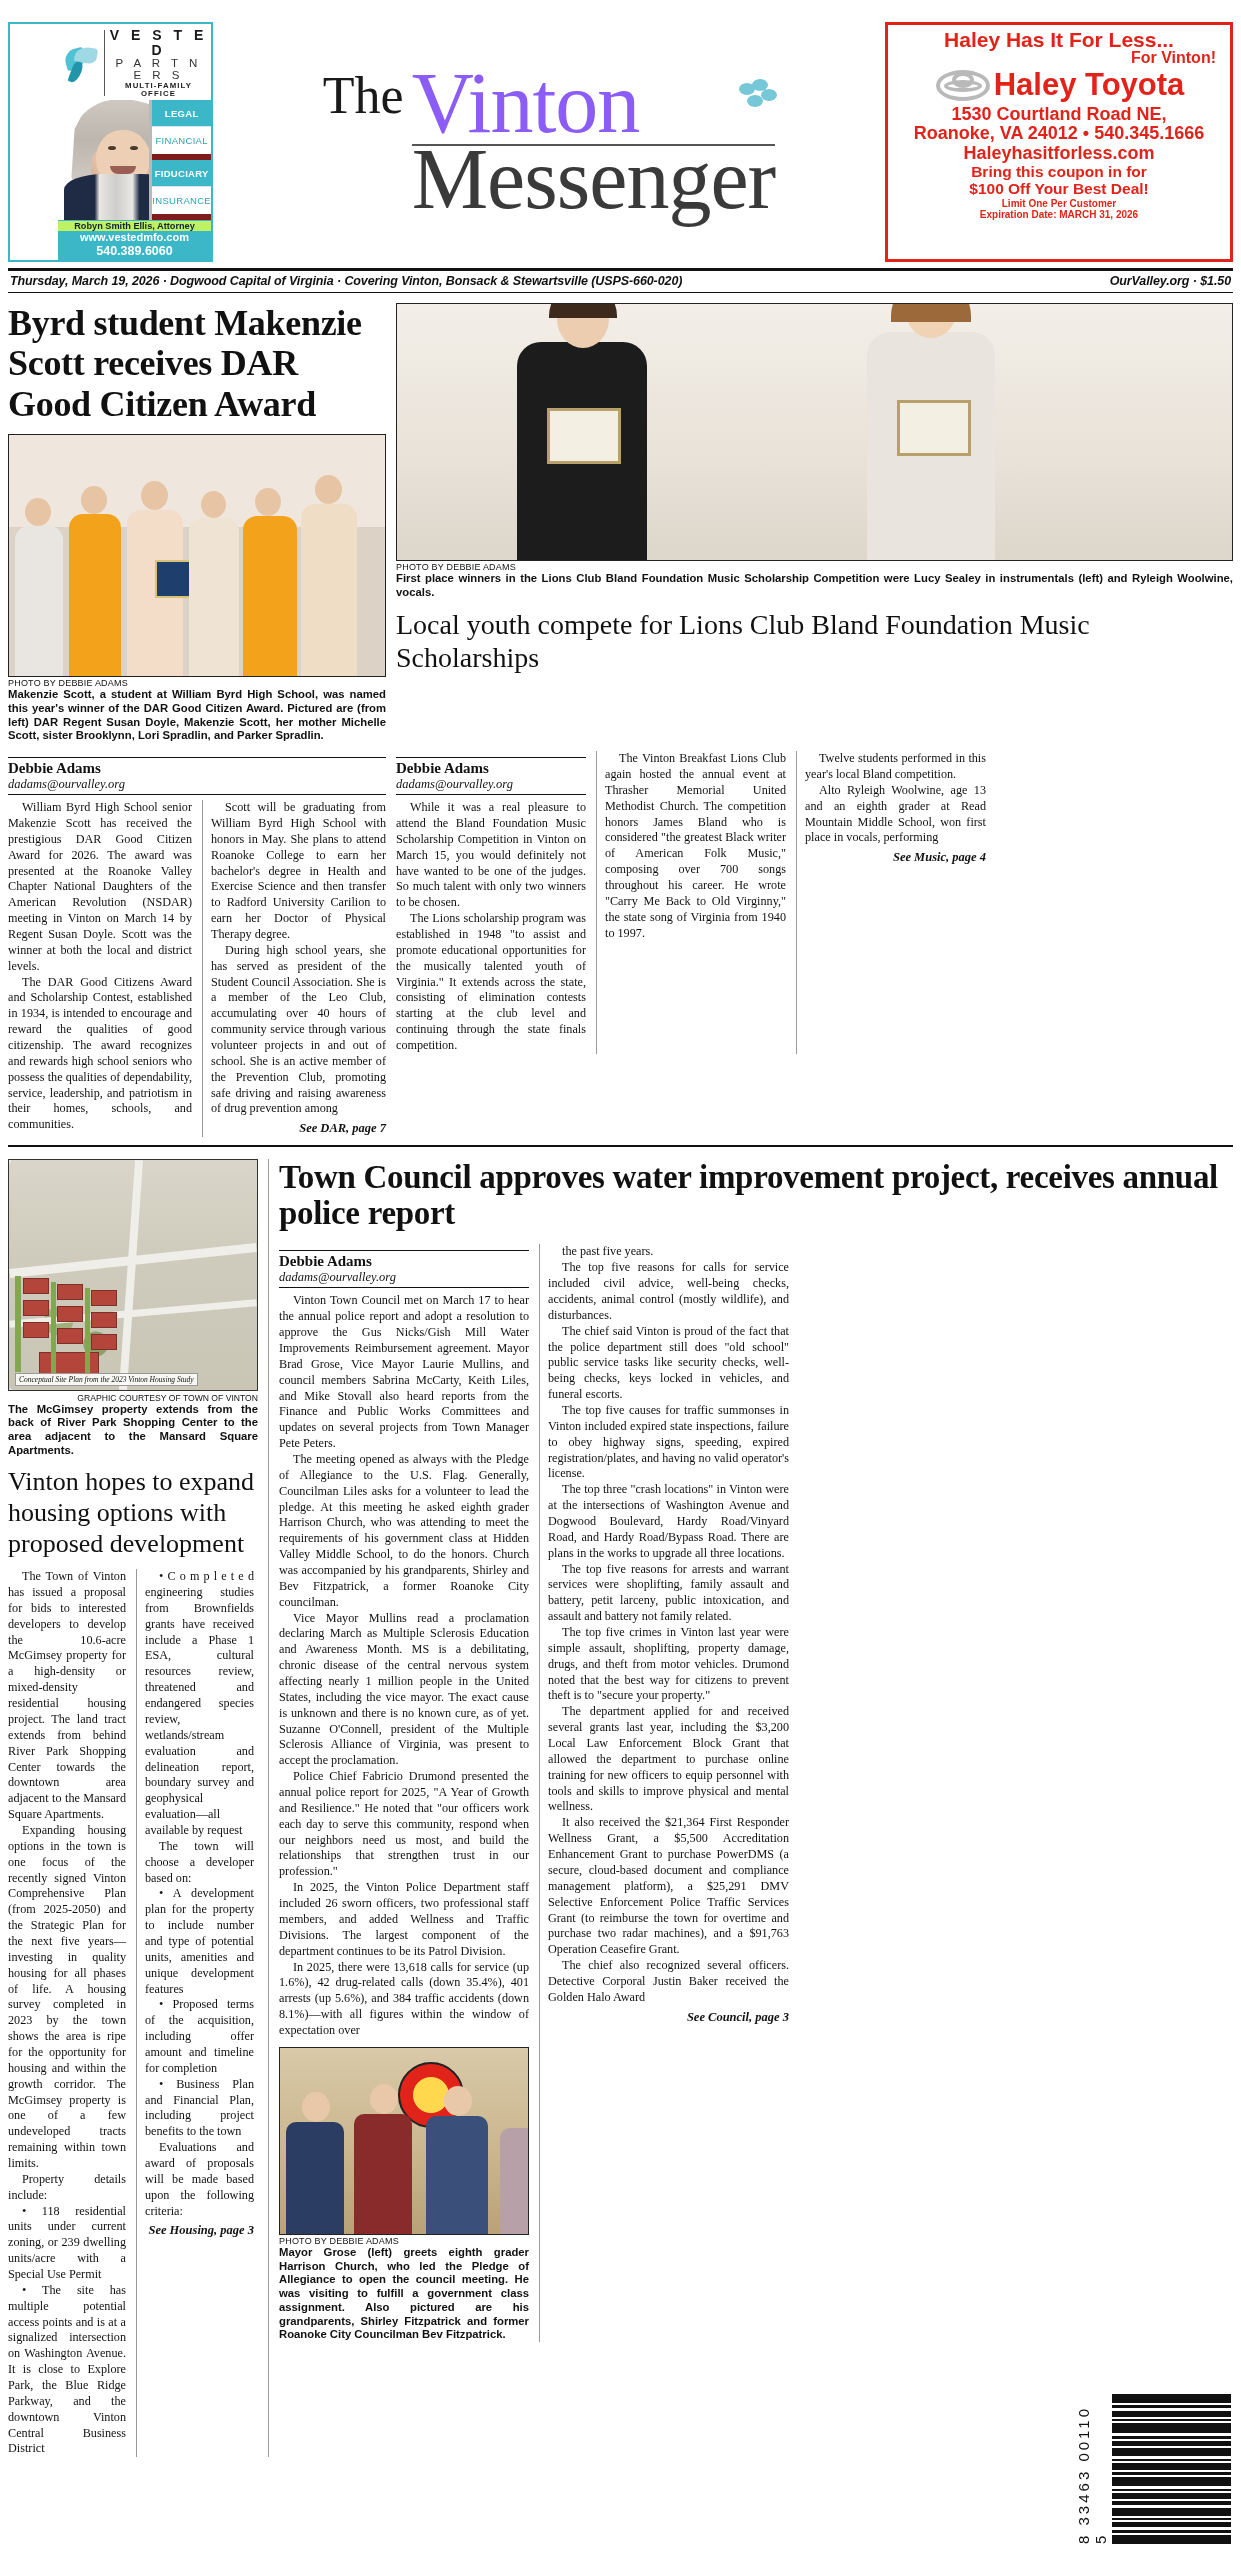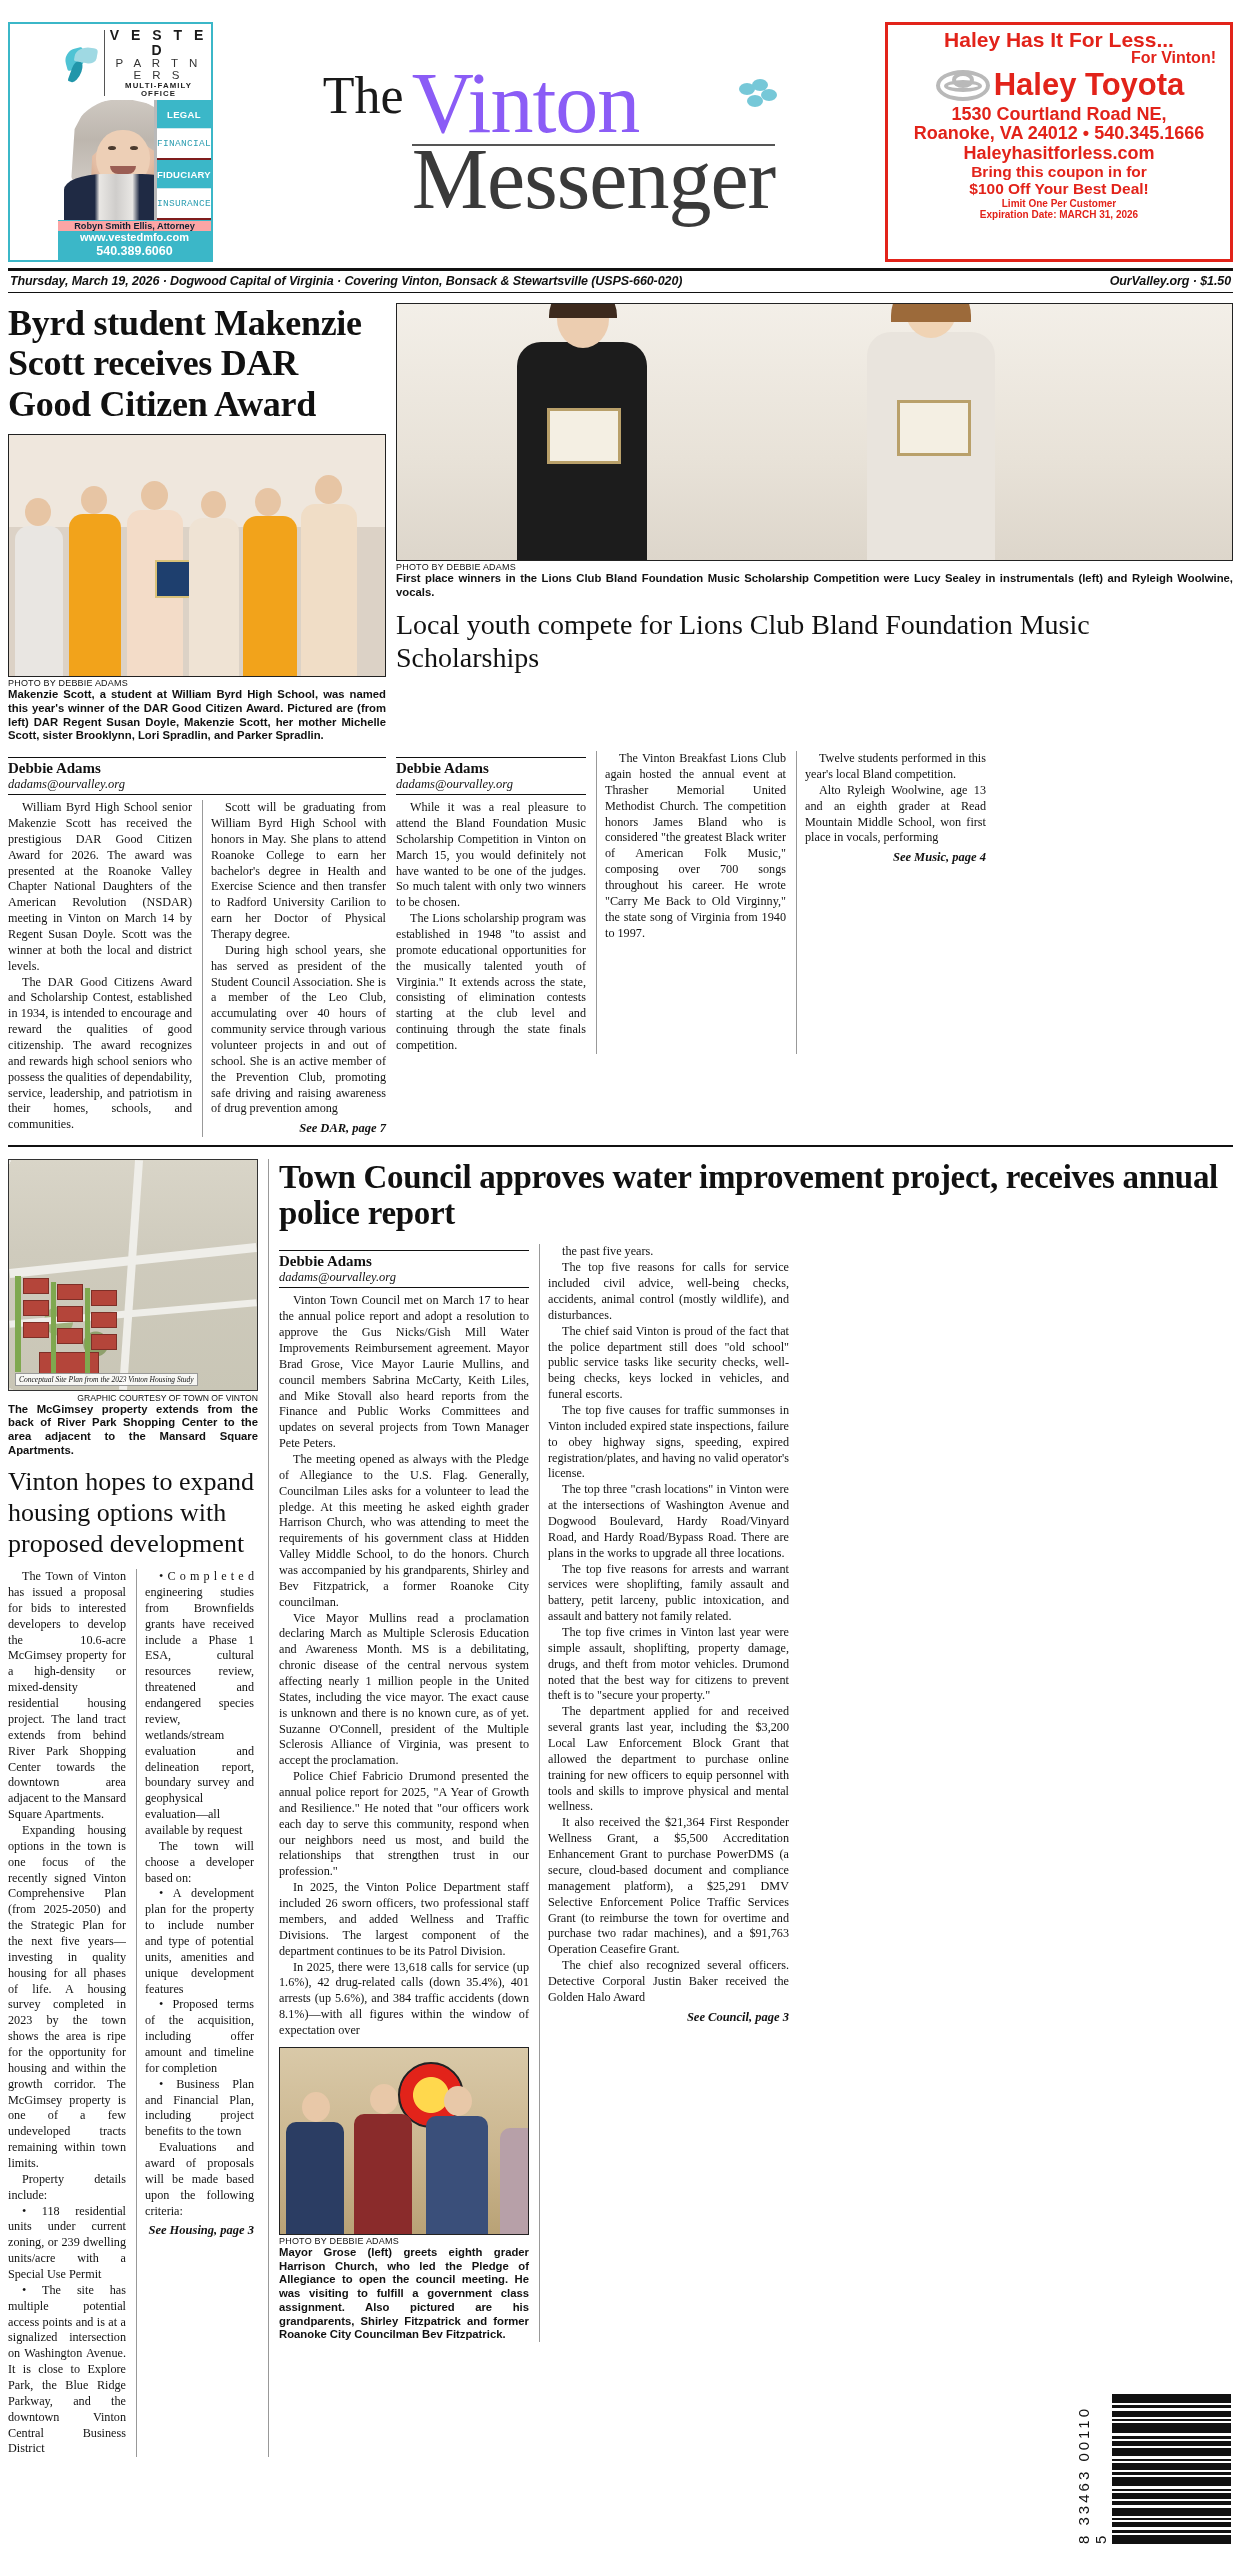--- a/index.html
+++ b/index.html
@@ -59,23 +59,23 @@
     background:#9b5e54; border-radius:0 0 14px 14px;}
   .vp-torso{
     position:absolute; left:6px; bottom:0; width:118px; height:46px;
     background:linear-gradient(90deg,#1f2a44 0%,#1f2a44 26%,#e9e7e4 30%,#cfcdcb 44%,#e9e7e4 58%,#1f2a44 64%,#1f2a44 100%);
     border-radius:34% 34% 0 0;
   }
   .vp-tabs { width:72px; display:flex; flex-direction:column; border-left:3px solid #b9b9b9; }
   .vp-tab { flex:1; display:flex; align-items:center; justify-content:center;
     font-family:"Liberation Sans",sans-serif; font-size:9.5px; letter-spacing:.3px; }
   .vp-tab.on { background:#3bb7c8; color:#fff; font-weight:600; }
-  .vp-tab.off { background:#fff; color:#2f9fb2; border-bottom:2px solid #7f1d1d; border-top:1px solid #cfe9ee;font-family:Liberation Mono, monospace;}
+  .vp-tab.off { background:#fff; color:#2f9fb2; border-bottom:6px solid #7f1d1d; border-top:1px solid #cfe9ee;}
   .vp-foot { background:#3bb7c8; color:#fff; text-align:center; padding:1px 0 2px; }
-  .vp-foot .nm { font-family:"Liberation Sans",sans-serif; font-size:9.2px; font-weight:700; color:#123; background:#fca5a5;}
+  .vp-foot .nm { font-family:"Liberation Sans",sans-serif; font-size:9.2px; font-weight:700; color:#123; background:#bef264;}
   .vp-foot .www { font-family:"Liberation Sans",sans-serif; font-size:11px; font-weight:700; line-height:1.15;}
   .vp-foot .tel { font-family:"Liberation Sans",sans-serif; font-size:12.5px; font-weight:700; line-height:1.15;}
 
   .title-block { flex:1; display:flex; flex-direction:column; align-items:center; justify-content:center; padding:0 12px; }
   .title-row { display:flex; align-items:flex-start; justify-content:center; width:100%; }
   .title-the { font-family:"Liberation Serif",serif; font-size:52px; color:#1a1a1a; line-height:.95; margin-right:8px; margin-top:6px;}
   .title-main { position:relative; }
   .title-vinton { font-family:"Liberation Serif",serif; font-size:86px; font-weight:400; color:#8b5cf6; line-height:.9; letter-spacing:-1px;}
   .title-messenger { font-family:"Liberation Serif",serif; font-size:86px; font-weight:400; color:#3a3a3a; line-height:.92; letter-spacing:-1px; margin-top:-6px;}
   .title-rule { height:2px; background:#555; width:100%; margin:2px 0 0; }

